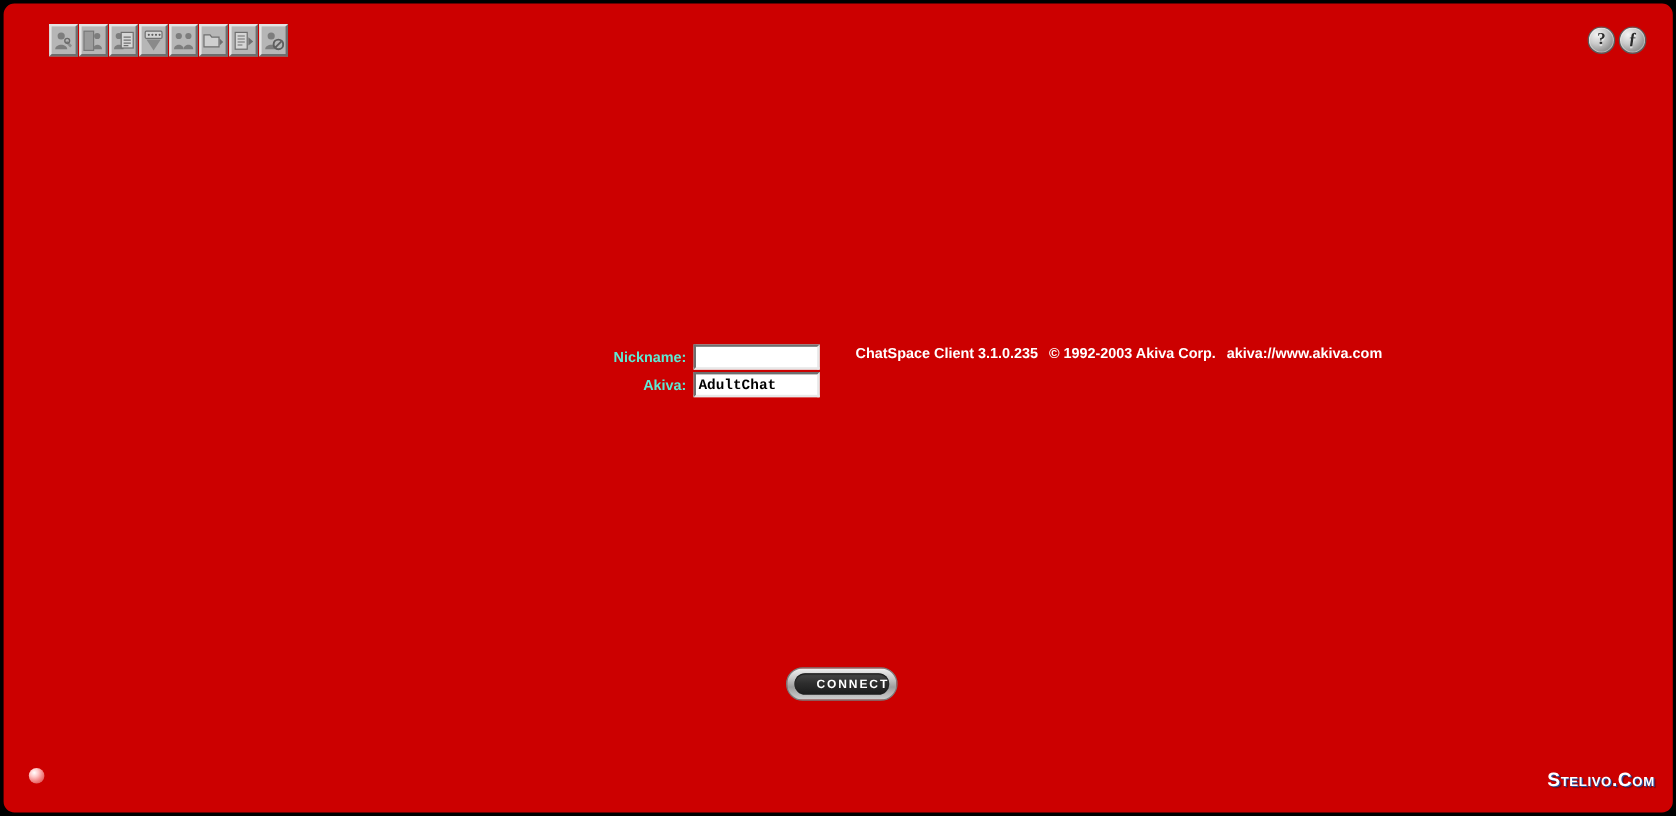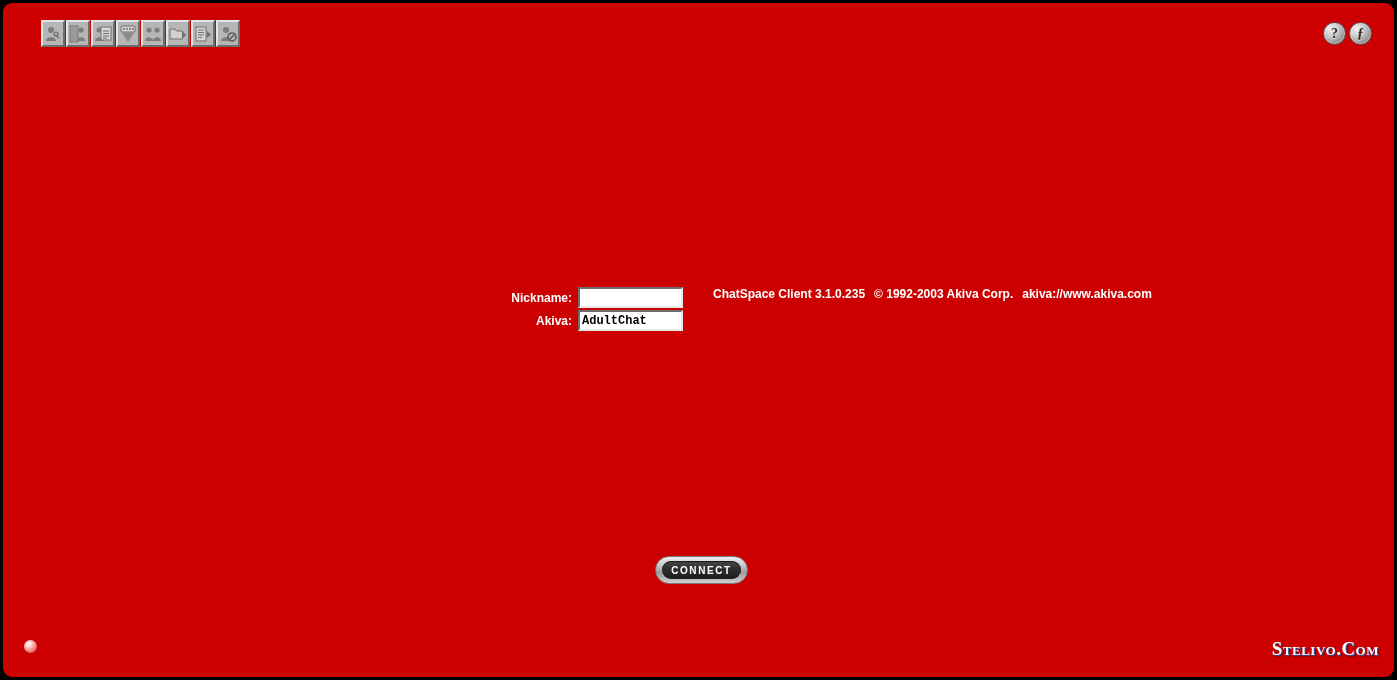--- a/index.html
+++ b/index.html
@@ -98,21 +98,21 @@
     gap: 2px;
   }
   .field-row {
     display: flex;
     align-items: center;
   }
   .field-label {
     width: 72px;
     text-align: right;
     padding-right: 6px;
-    color: #ffffff;
+    color: #5eead4;
     font-size: 12px;
     font-weight: bold;
     white-space: nowrap;
   }
   .field-input {
     width: 105px;
     height: 21px;
     background: #ffffff;
     border: 2px solid;
     border-color: #6e6e6e #e8e8e8 #e8e8e8 #6e6e6e;
@@ -158,21 +158,21 @@
     cursor: pointer;
     padding: 0;
   }
   #connect-inner {
     width: 79px;
     height: 18px;
     border-radius: 9px;
     background: linear-gradient(to bottom, #4a4a4a 0%, #2e2e2e 45%, #1b1b1b 100%);
     display: flex;
     align-items: center;
-    justify-content: center;
+    justify-content: flex-end;
     box-shadow: inset 0 1px 1px rgba(0,0,0,0.7);
   }
   #connect-label {
     color: #ffffff;
     font-size: 10px;
     font-weight: bold;
     letter-spacing: 1.6px;
     font-family: "Liberation Sans", sans-serif;
   }
 
@@ -183,22 +183,22 @@
     bottom: 24px;
     width: 13px;
     height: 13px;
     border-radius: 50%;
     background: radial-gradient(circle at 35% 30%, #ffffff 0%, #ffc9c9 28%, #f28a8a 55%, #d23030 100%);
   }
   #watermark {
     position: absolute;
     right: 15px;
     bottom: 17px;
-    font-family: Liberation Serif, serif;
-    font-size: 19px;
+    font-family: Liberation Sans, sans-serif;
+    font-size: 16px;
     font-variant: small-caps;
     font-weight: bold;
     letter-spacing: 0.5px;
     color: #ffffff;
     text-shadow: 1px 1px 0 #2a4a9a, 2px 2px 1px rgba(0,0,0,0.35);
   }
 </style>
 </head>
 <body>
 

